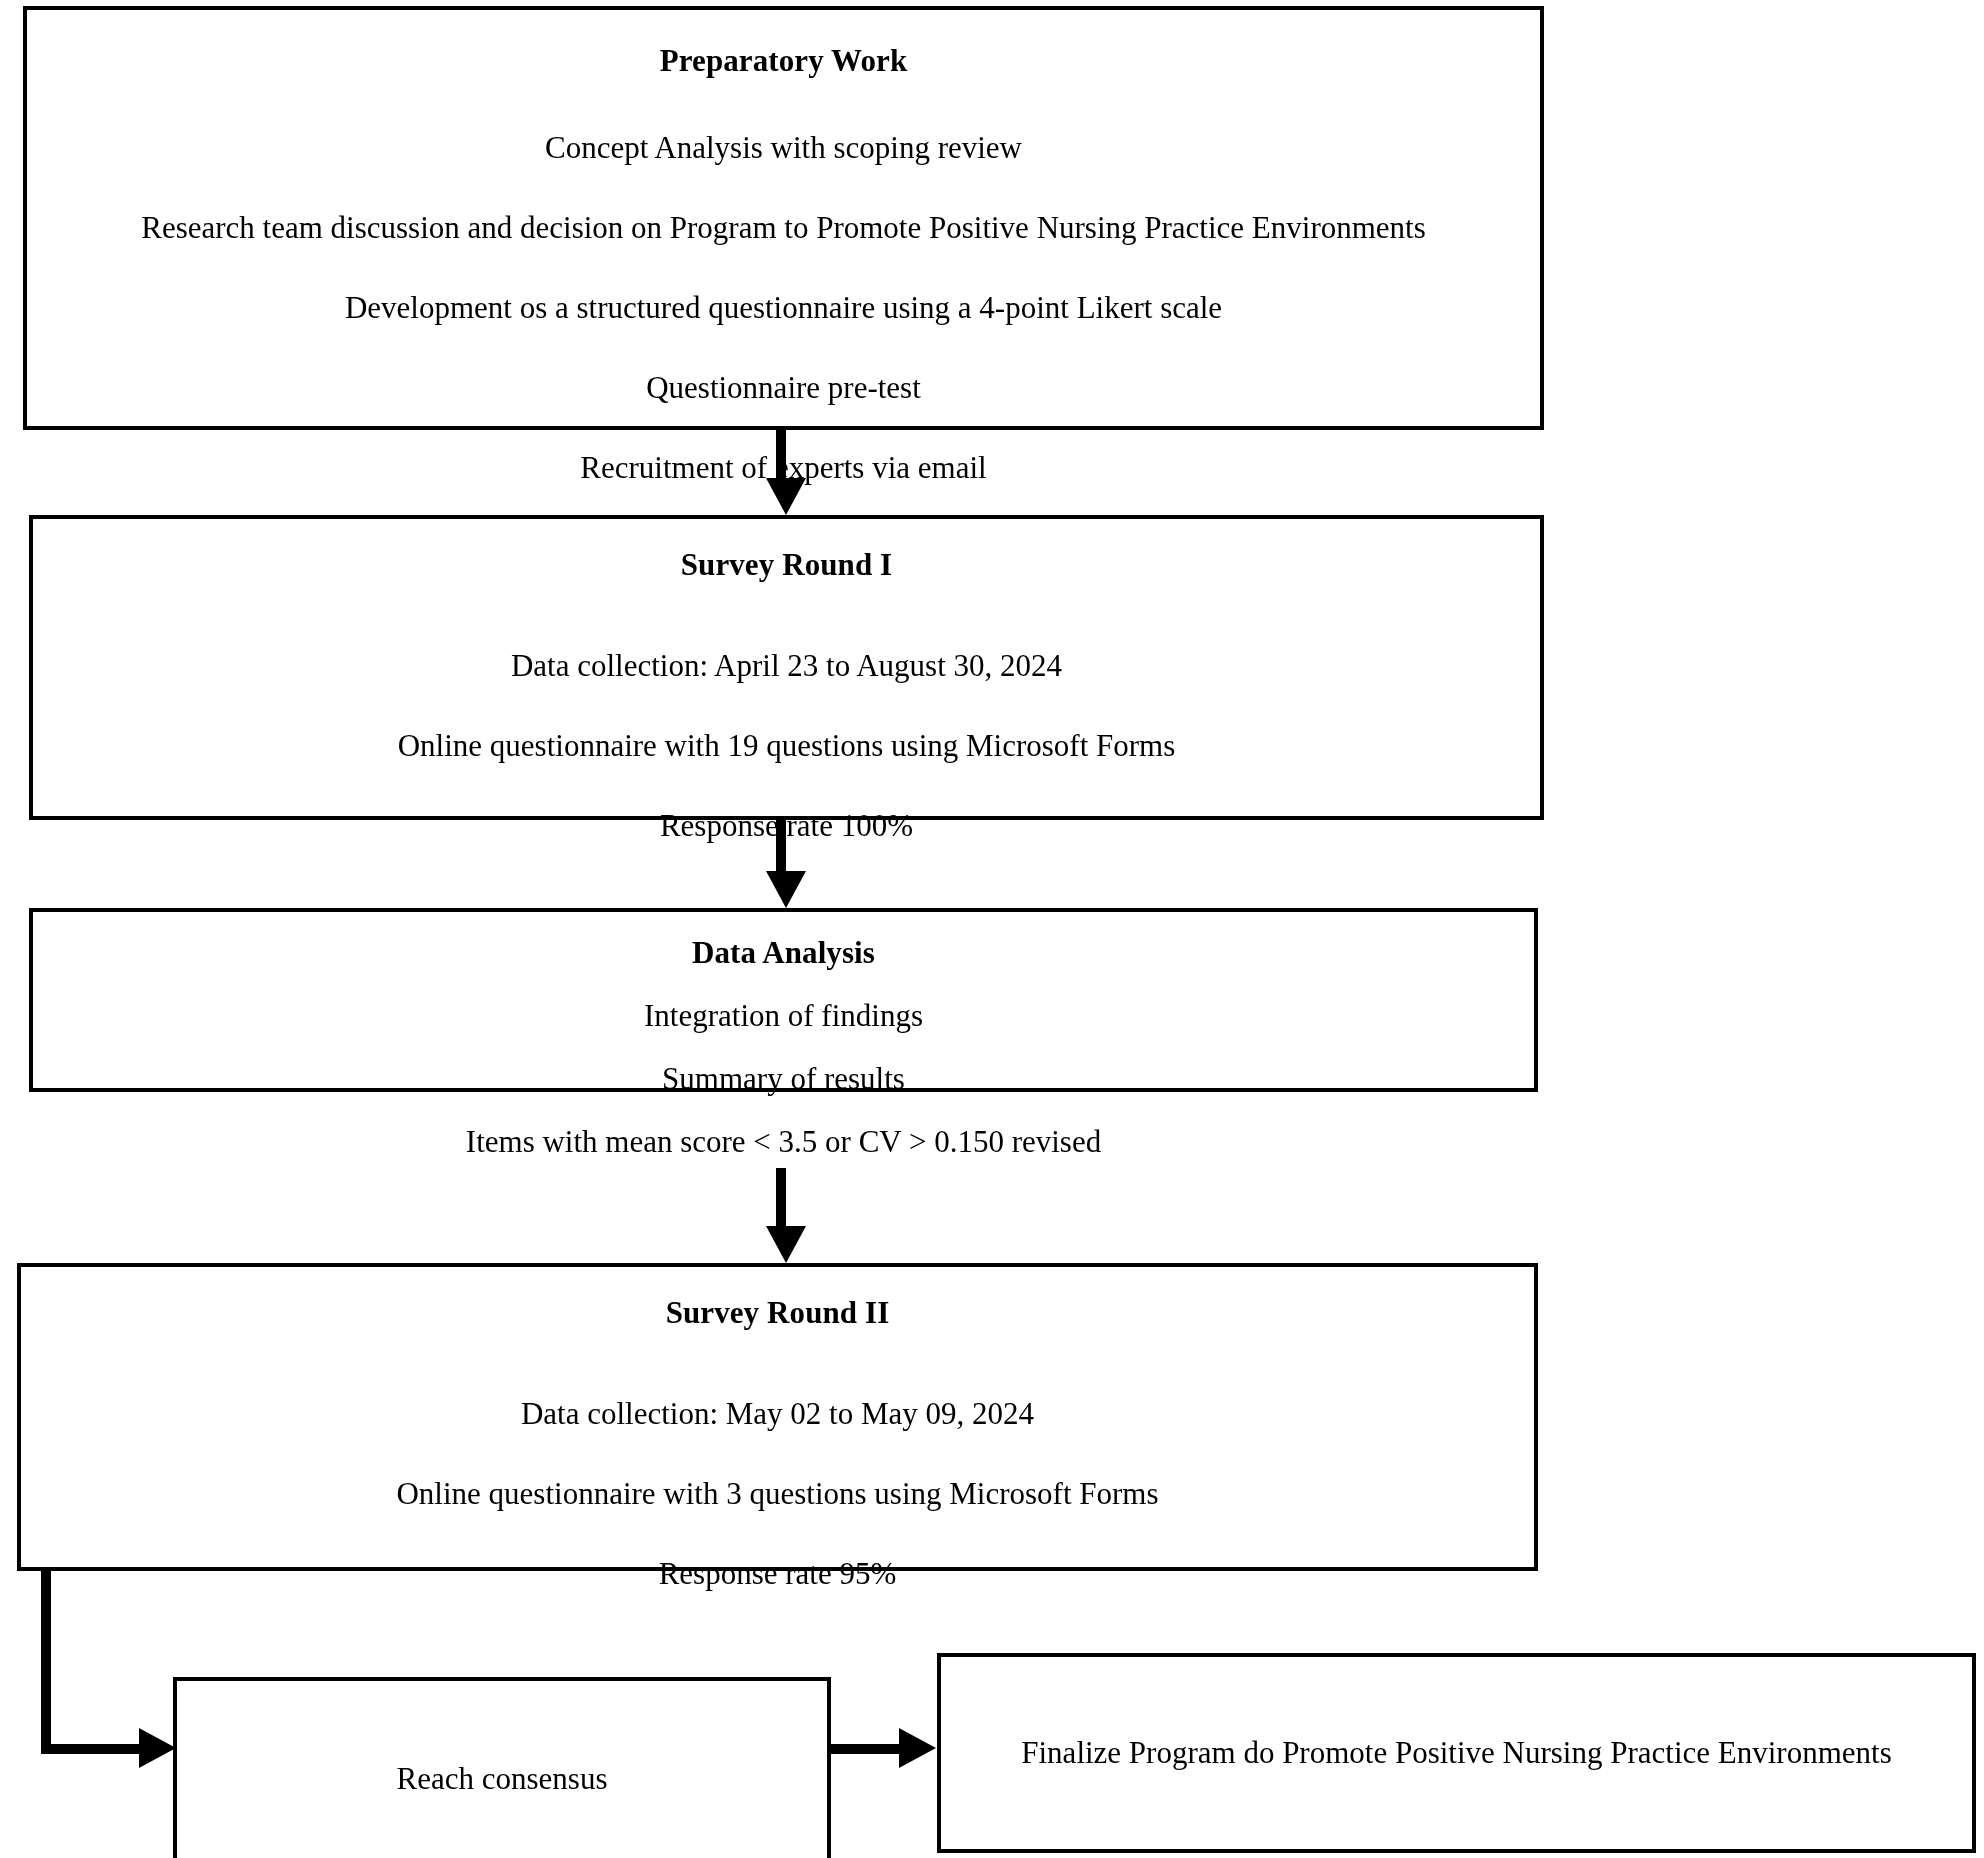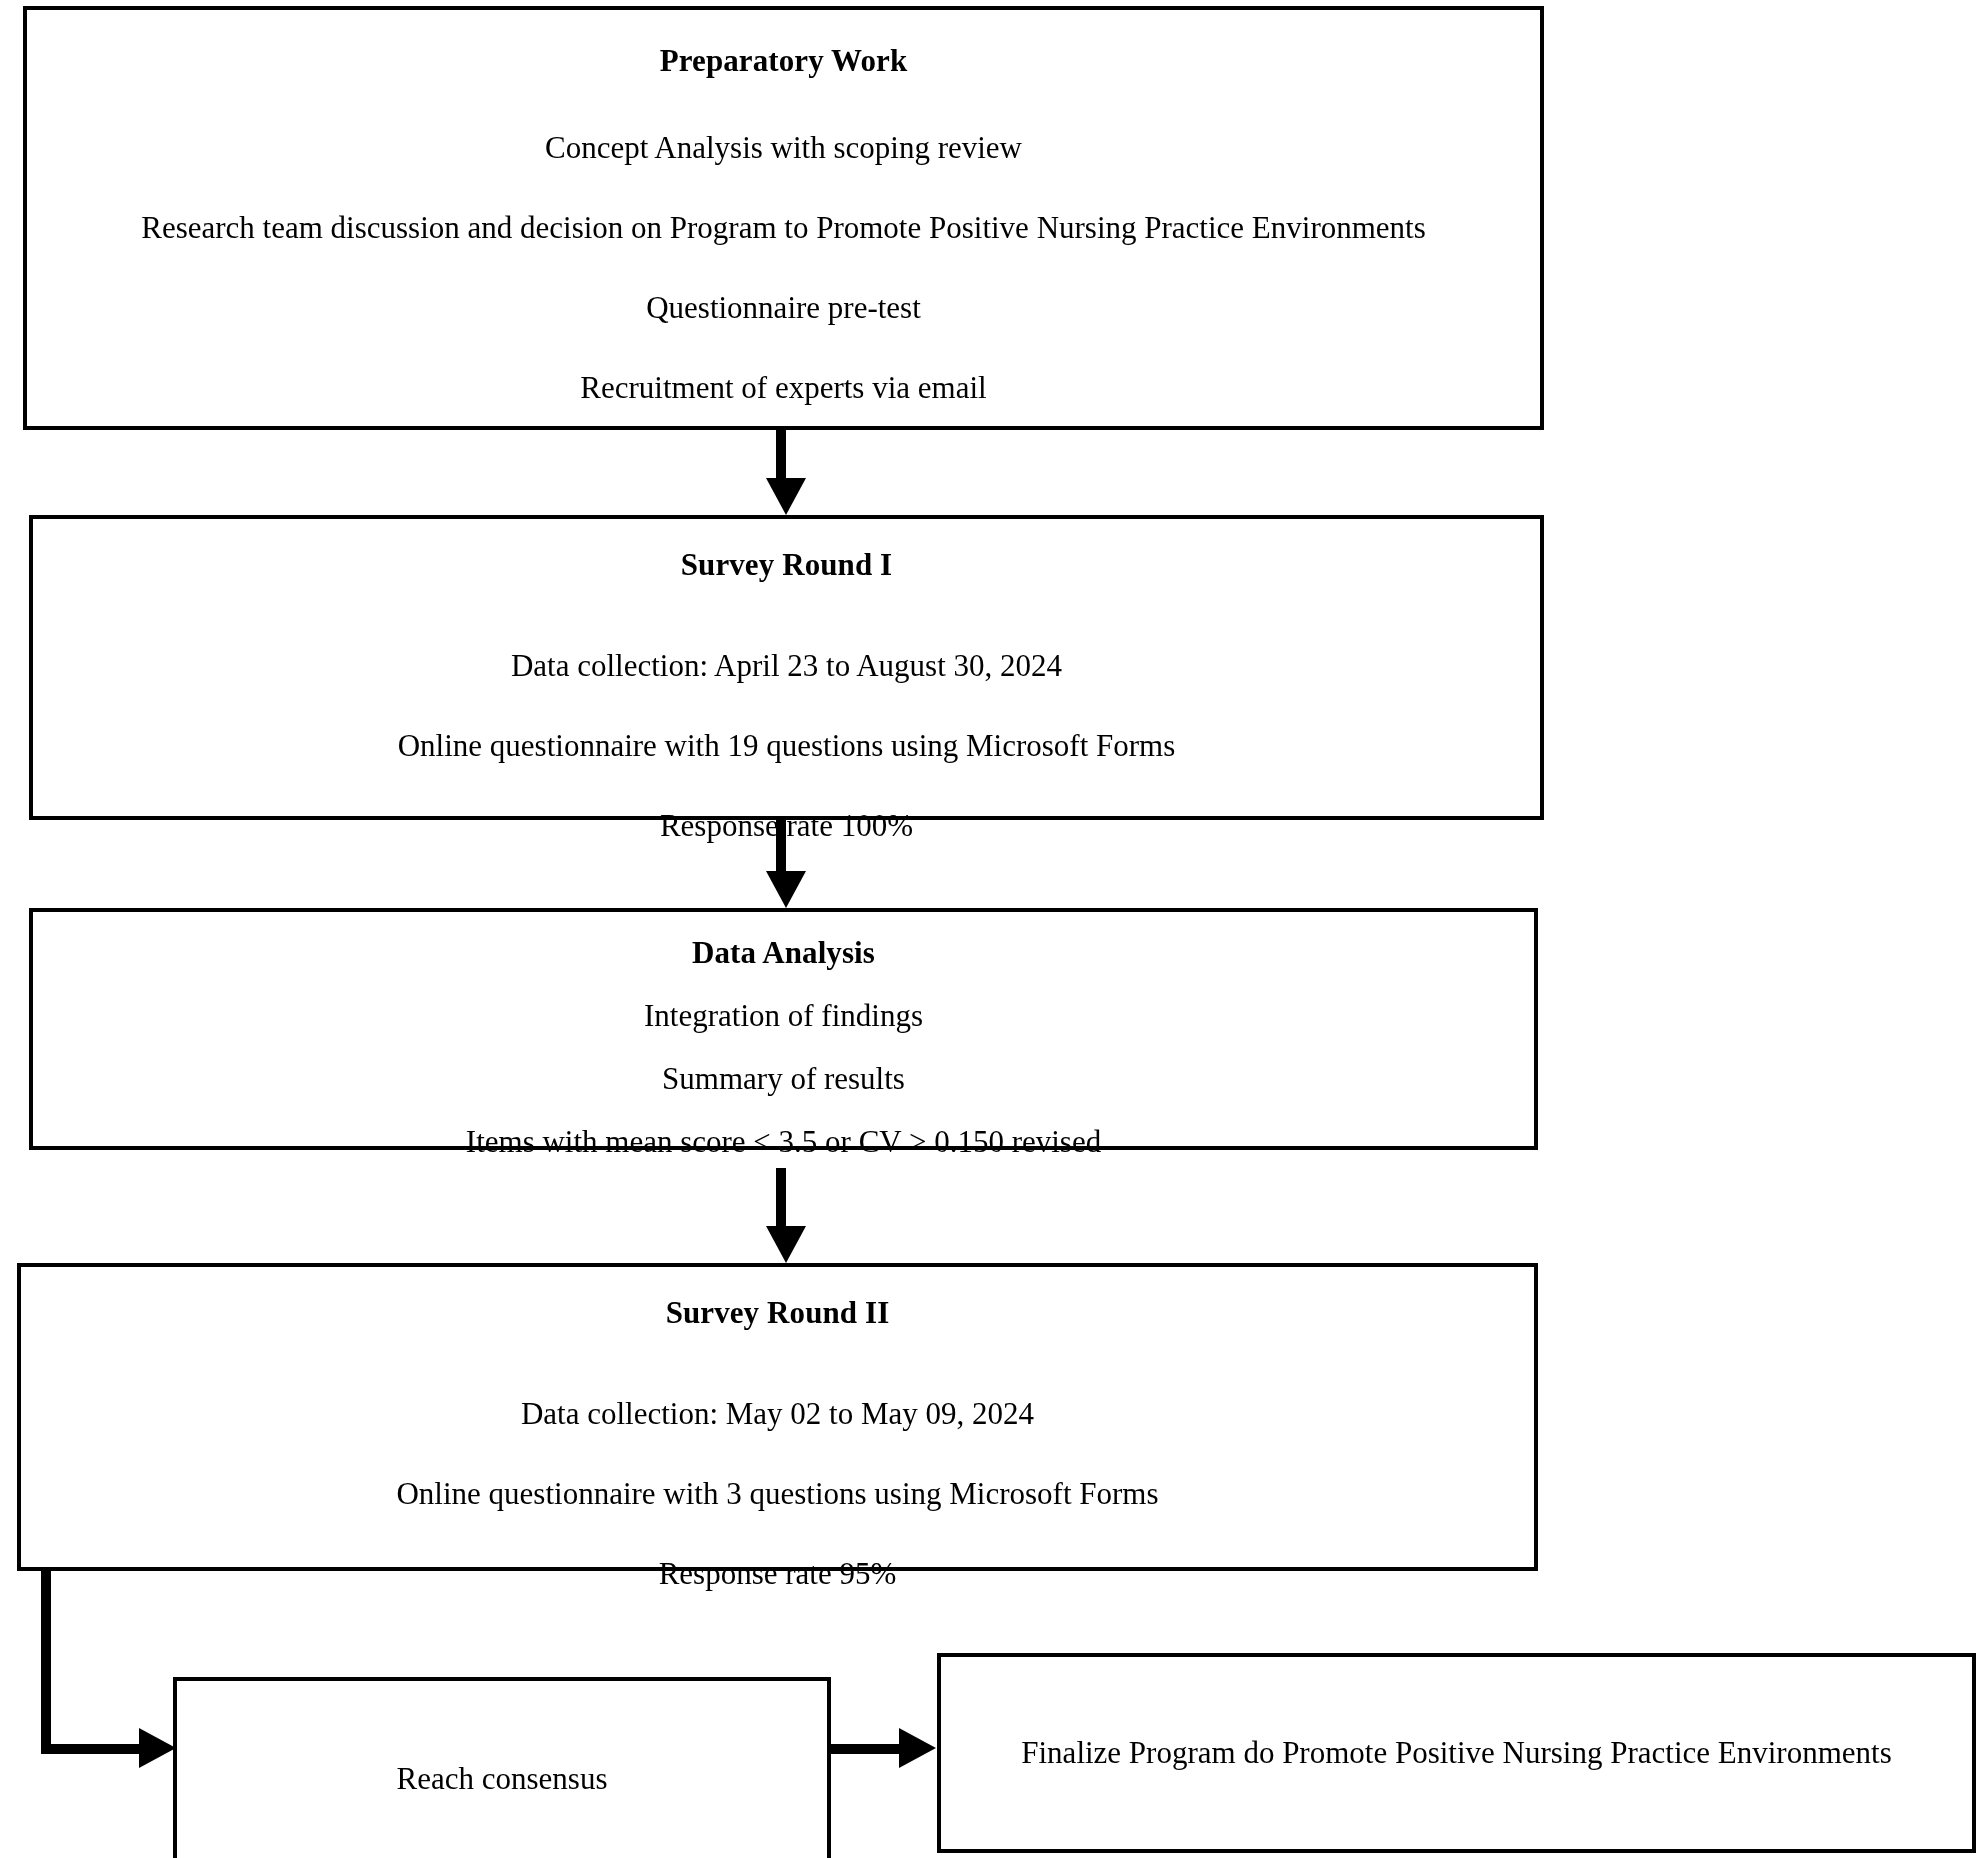--- a/index.html
+++ b/index.html
@@ -69,21 +69,21 @@
   }
   #node-round1 .title { margin-bottom: 67px; }
   #node-round1 .line  { margin-bottom: 46px; }
   #node-round1 .line:last-child { margin-bottom: 0; }
 
   
   #node-analysis {
     left: 29px;
     top: 908px;
     width: 1509px;
-    height: 242px;
+    height: 184px;
     padding: 24px 12px 20.4px 12px;
     justify-content: flex-start;
     align-items: center;
   }
   #node-analysis .title { margin-bottom: 29px; }
   #node-analysis .line  { margin-bottom: 29px; }
   #node-analysis .line:last-child { margin-bottom: 0; }
 
   
   #node-round2 {
@@ -164,20 +164,21 @@
 </style>
 </head>
 <body>
 
 <div id="flowchart">
 
   <div class="node" id="node-prep">
     <div class="title">Preparatory Work</div>
     <div class="line">Concept Analysis with scoping review</div>
     <div class="line">Research team discussion and decision on Program to Promote Positive Nursing Practice Environments</div>
+    <div class="line">Development os a structured questionnaire using a 4-point Likert scale</div>
     <div class="line">Questionnaire pre-test</div>
     <div class="line">Recruitment of experts via email</div>
   </div>
 
   <div class="conn-v" id="conn1-stem"></div>
   <div class="arrow-down" id="conn1-head"></div>
 
   <div class="node" id="node-round1">
     <div class="title">Survey Round I</div>
     <div class="line">Data collection: April 23 to August 30, 2024</div>

